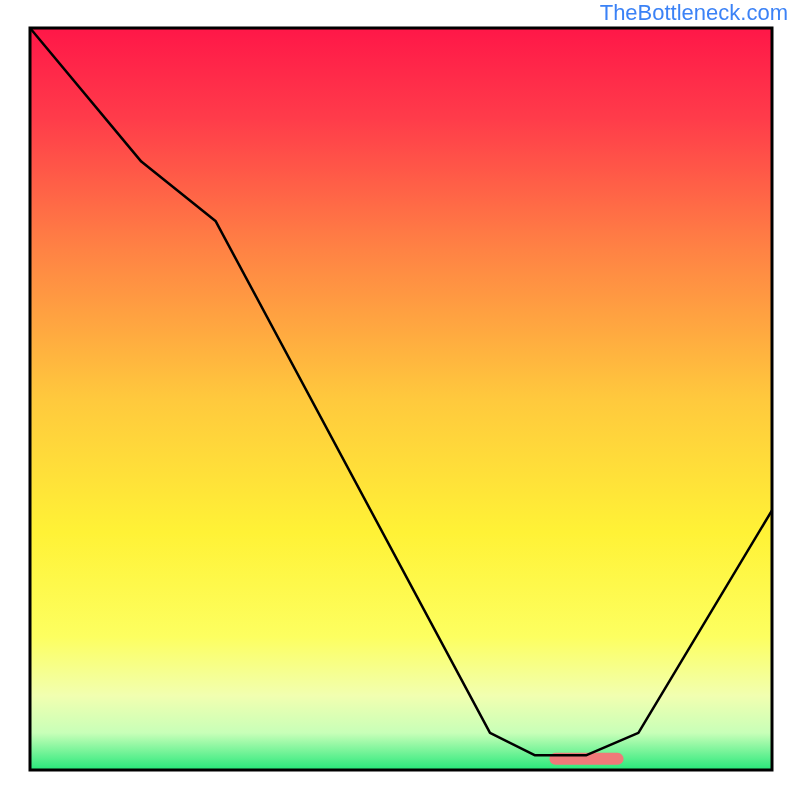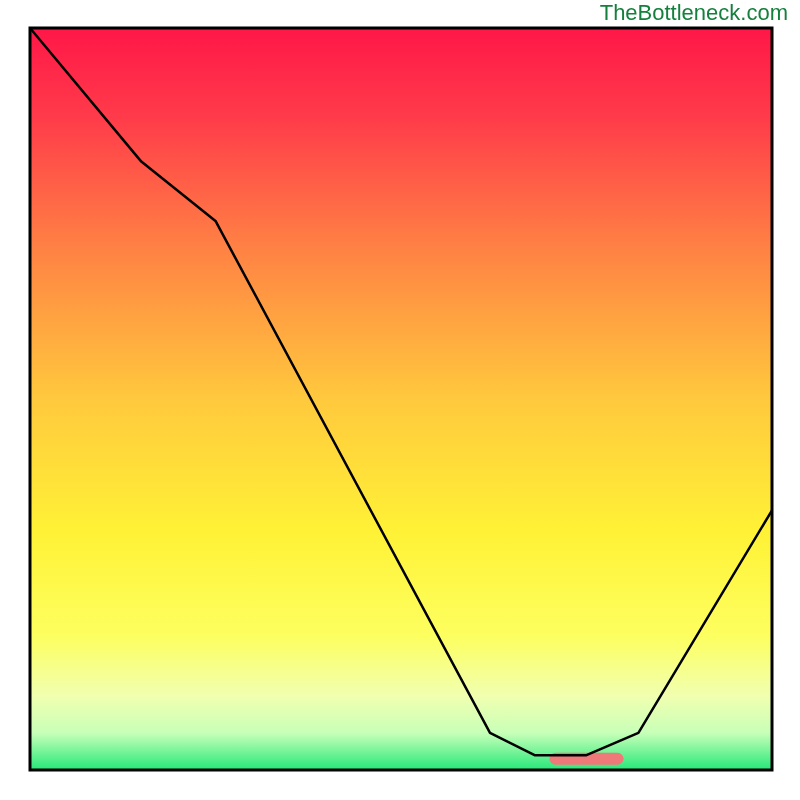--- a/index.html
+++ b/index.html
@@ -12,21 +12,21 @@
   }
   .container {
     position: relative;
     width: 800px;
     height: 800px;
   }
   .watermark {
     position: absolute;
     top: 0;
     right: 12px;
-    color: #15803d;
+    color: #3b82f6;
     font-size: 22px;
     font-weight: 500;
     z-index: 10;
   }
   svg.plot {
     position: absolute;
     top: 0;
     left: 0;
   }
 </style>

